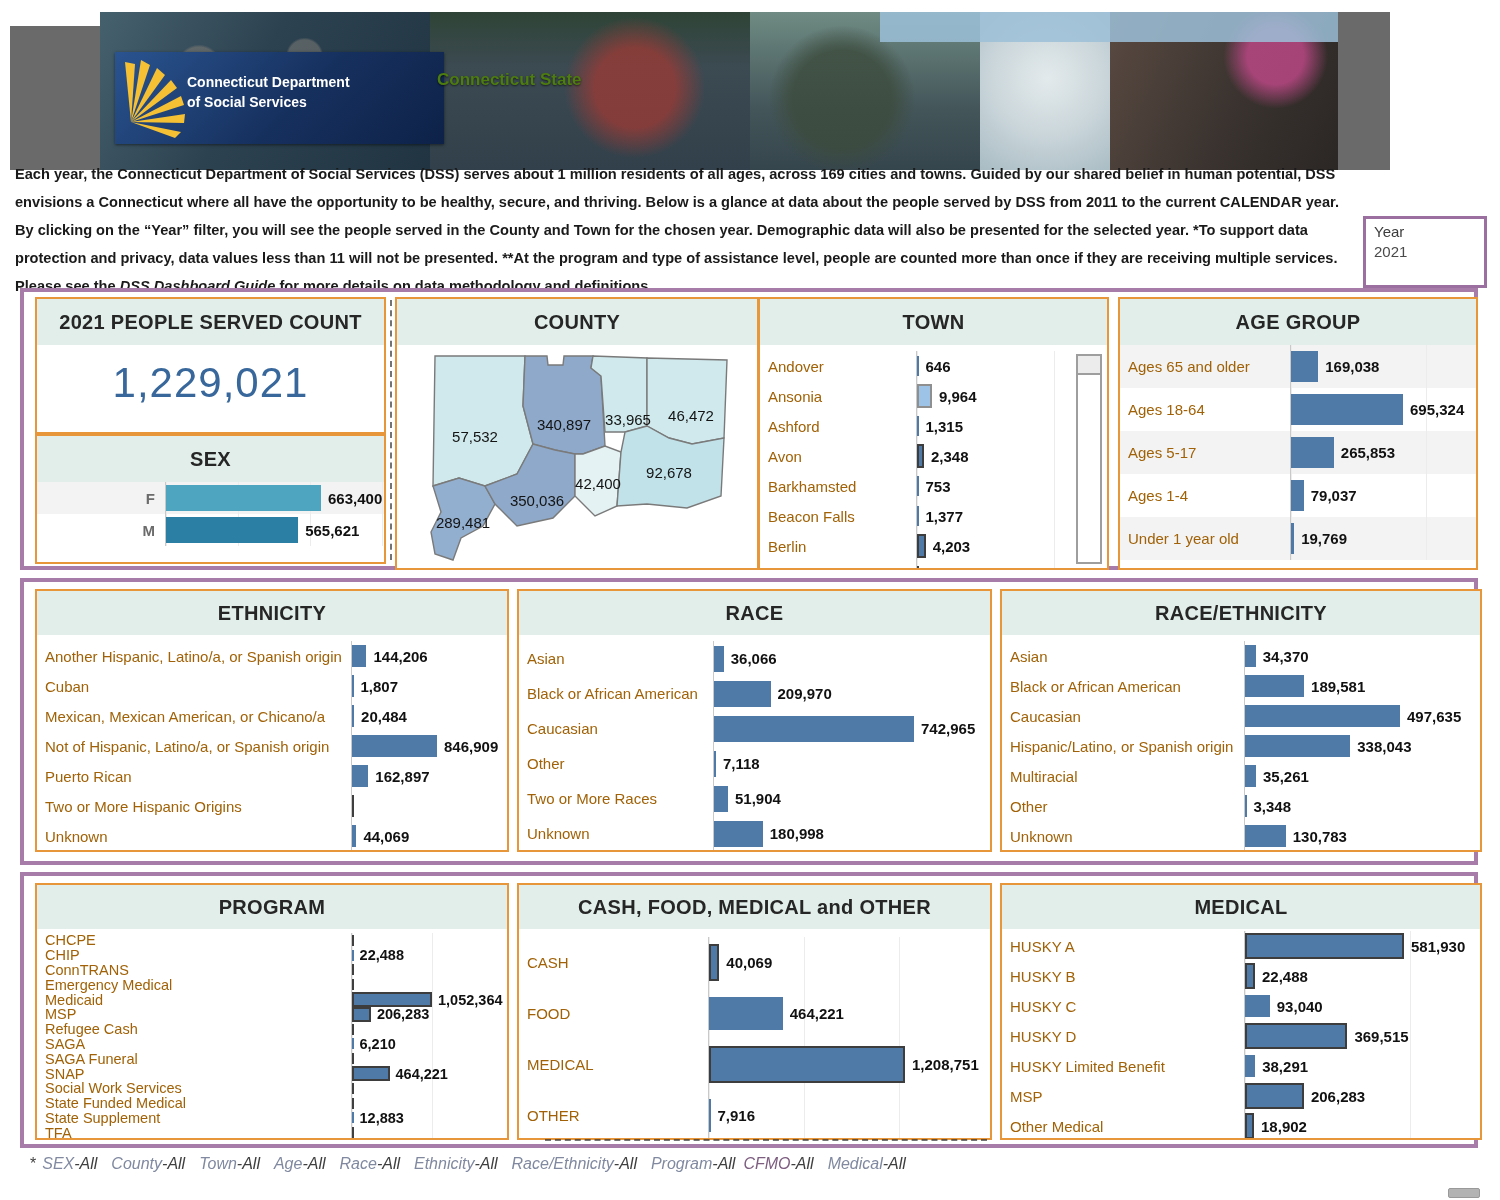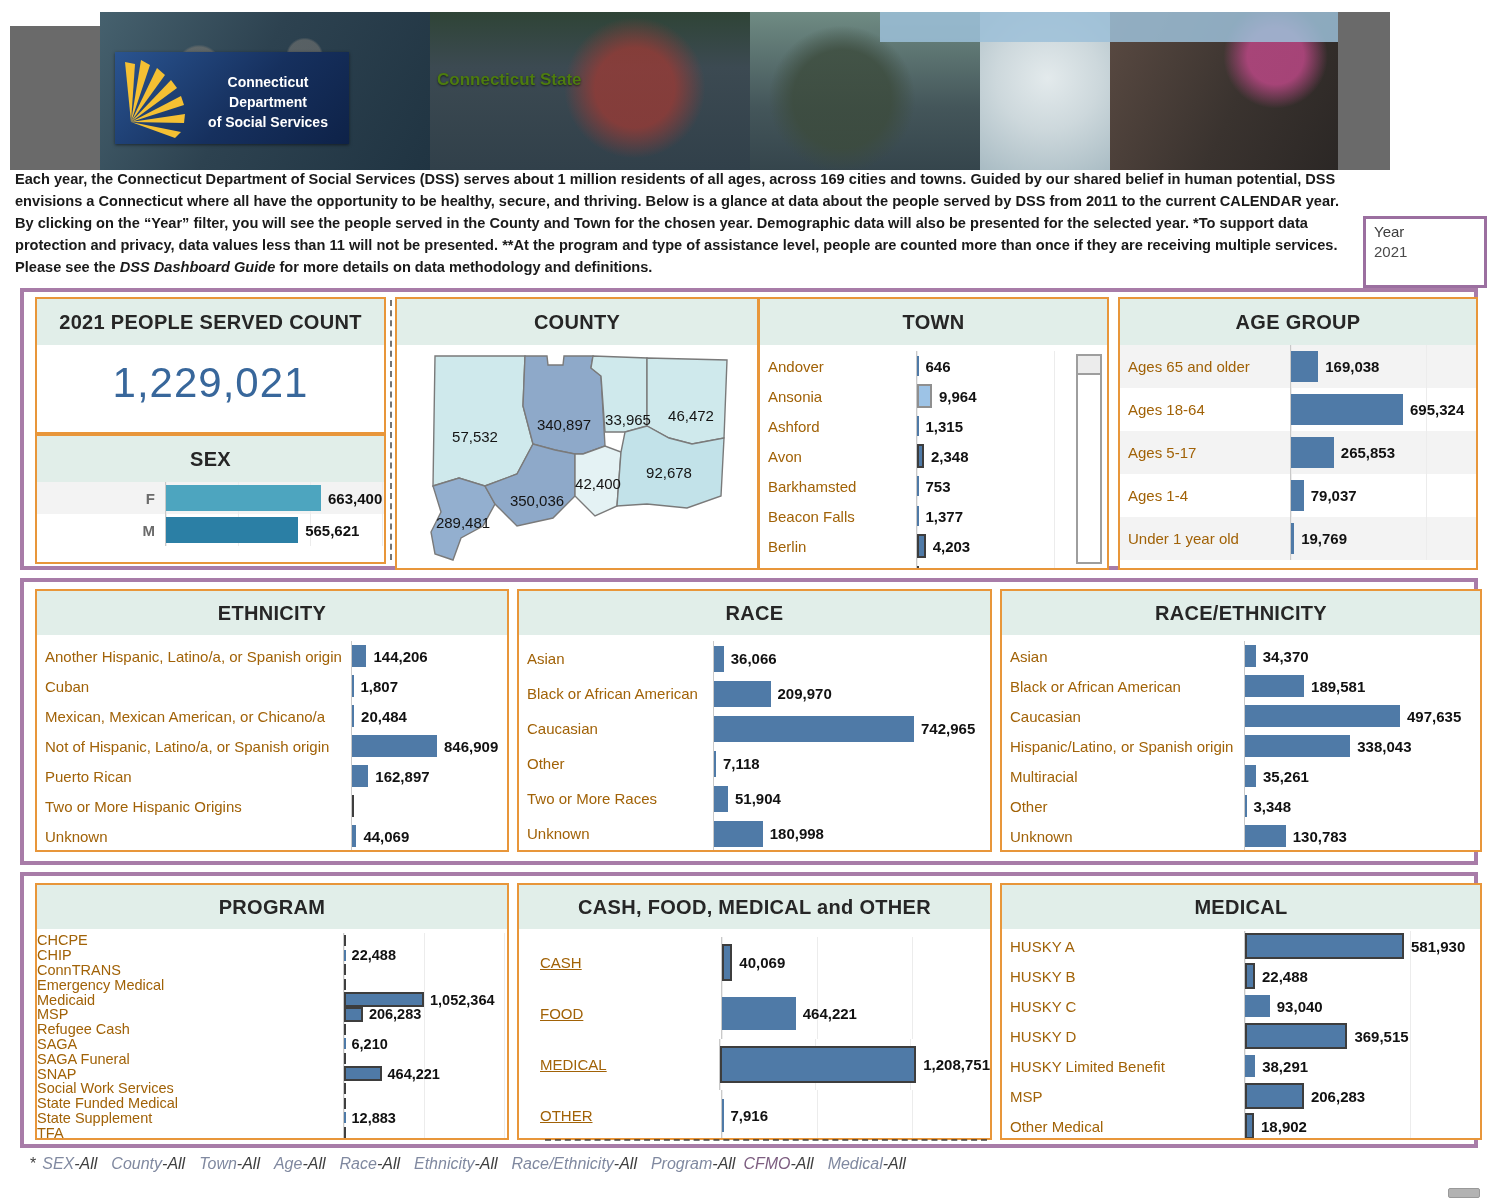--- a/index.html
+++ b/index.html
@@ -19,29 +19,29 @@
        linear-gradient(180deg,#2f4436 0%,#3c4a52 35%,#31404a 100%);}
   .ph3{left:750px;width:230px;background:
        radial-gradient(circle at 40% 55%,rgba(60,75,60,.8) 0 30%,transparent 45%),
        linear-gradient(180deg,#6f8b83 0%,#44565a 60%,#35454c 100%);}
   .ph4{left:980px;width:130px;background:
        radial-gradient(circle at 52% 42%,#e3eaec 0%,#cdd8dc 45%,#a8bbc3 100%);}
   .ph5{left:1110px;width:230px;background:
        radial-gradient(circle at 72% 28%,rgba(194,73,138,.8) 0 14%,transparent 26%),
        linear-gradient(115deg,#5a4a42 0%,#3a332f 55%,#2b2725 100%);}
   .sky{position:absolute;left:880px;top:0;width:458px;height:30px;background:#9cc0d8;opacity:.85;}
-  .logo-box{position:absolute;left:115px;top:40px;width:234px;height:92px;
+  .logo-box{position:absolute;left:115px;top:40px;width:329px;height:92px;
        background:linear-gradient(135deg,#2a5490 0%,#16305e 55%,#0e2248 100%);
-       box-shadow:0 1px 3px rgba(0,0,0,.5);text-align:center;}
+       box-shadow:0 1px 3px rgba(0,0,0,.5);}
   .logo-text{position:absolute;left:72px;top:20px;color:#fff;font-weight:bold;font-size:14px;line-height:20px;}
   .banner-title-small{position:absolute;left:437px;top:58px;color:#4d7c0f;font-weight:bold;font-size:17px;text-shadow:0 1px 2px rgba(0,0,0,.6);}
   .banner-title-large{position:absolute;left:435px;top:80px;color:#fff;font-weight:bold;font-size:31px;text-shadow:0 1px 3px rgba(0,0,0,.6);}
 
   
-  .intro{position:absolute;left:15px;top:168px;width:1340px;font-size:14.6px;font-weight:bold;color:#1a1a1a;line-height:22px;}
+  .intro{position:absolute;left:15px;top:160px;width:1340px;font-size:14.6px;font-weight:bold;color:#1a1a1a;line-height:28px;}
   .intro .guide{font-style:italic;}
 
   
   .year-box{position:absolute;left:1363px;top:216px;width:102px;height:58px;background:#fff;border:3px solid #9b6fa0;padding:4px 8px;}
   .year-box .ylab{font-size:15px;color:#3c3c3c;}
   .year-box .yval{font-size:15px;color:#4a4a4a;margin-top:3px;}
 
   
   .wrap{position:absolute;border:4px solid #a87ca8;background:#fff;}
   .wrap1{left:20px;top:288px;width:1450px;height:274px;}
@@ -104,28 +104,28 @@
   .race .lbl{width:186px;padding-left:8px;}
   .race .bar{height:26px;}
 
   
   .reth .prow{height:30px;}
   .reth .lbl{width:234px;padding-left:8px;}
   .reth .bar{height:22px;}
 
   
   .program .prow{height:14.8px;}
-  .program .lbl{width:306px;font-size:14.5px;}
+  .program .lbl{width:306px;padding-left:8px;font-size:14.5px;}
   .program .bar{height:11px;}
   .program .val{font-size:14.5px;margin-left:6px;}
   .program .track{background:linear-gradient(90deg,#ececec 1px,transparent 1px);background-size:80px 100%;}
 
   
   .cfmo .prow{height:51px;}
-  .cfmo .lbl{width:181px;padding-left:21px;text-decoration:underline;}
+  .cfmo .lbl{width:181px;padding-left:8px;}
   .cfmo .bar{height:33px;}
   .cfmo .track{background:linear-gradient(90deg,#ececec 1px,transparent 1px);background-size:95px 100%;}
 
   
   .medical .prow{height:30px;}
   .medical .lbl{width:234px;padding-left:8px;}
   .medical .bar{height:22px;}
   .medical .track{background:linear-gradient(90deg,#ececec 1px,transparent 1px);background-size:165px 100%;}
 
   

